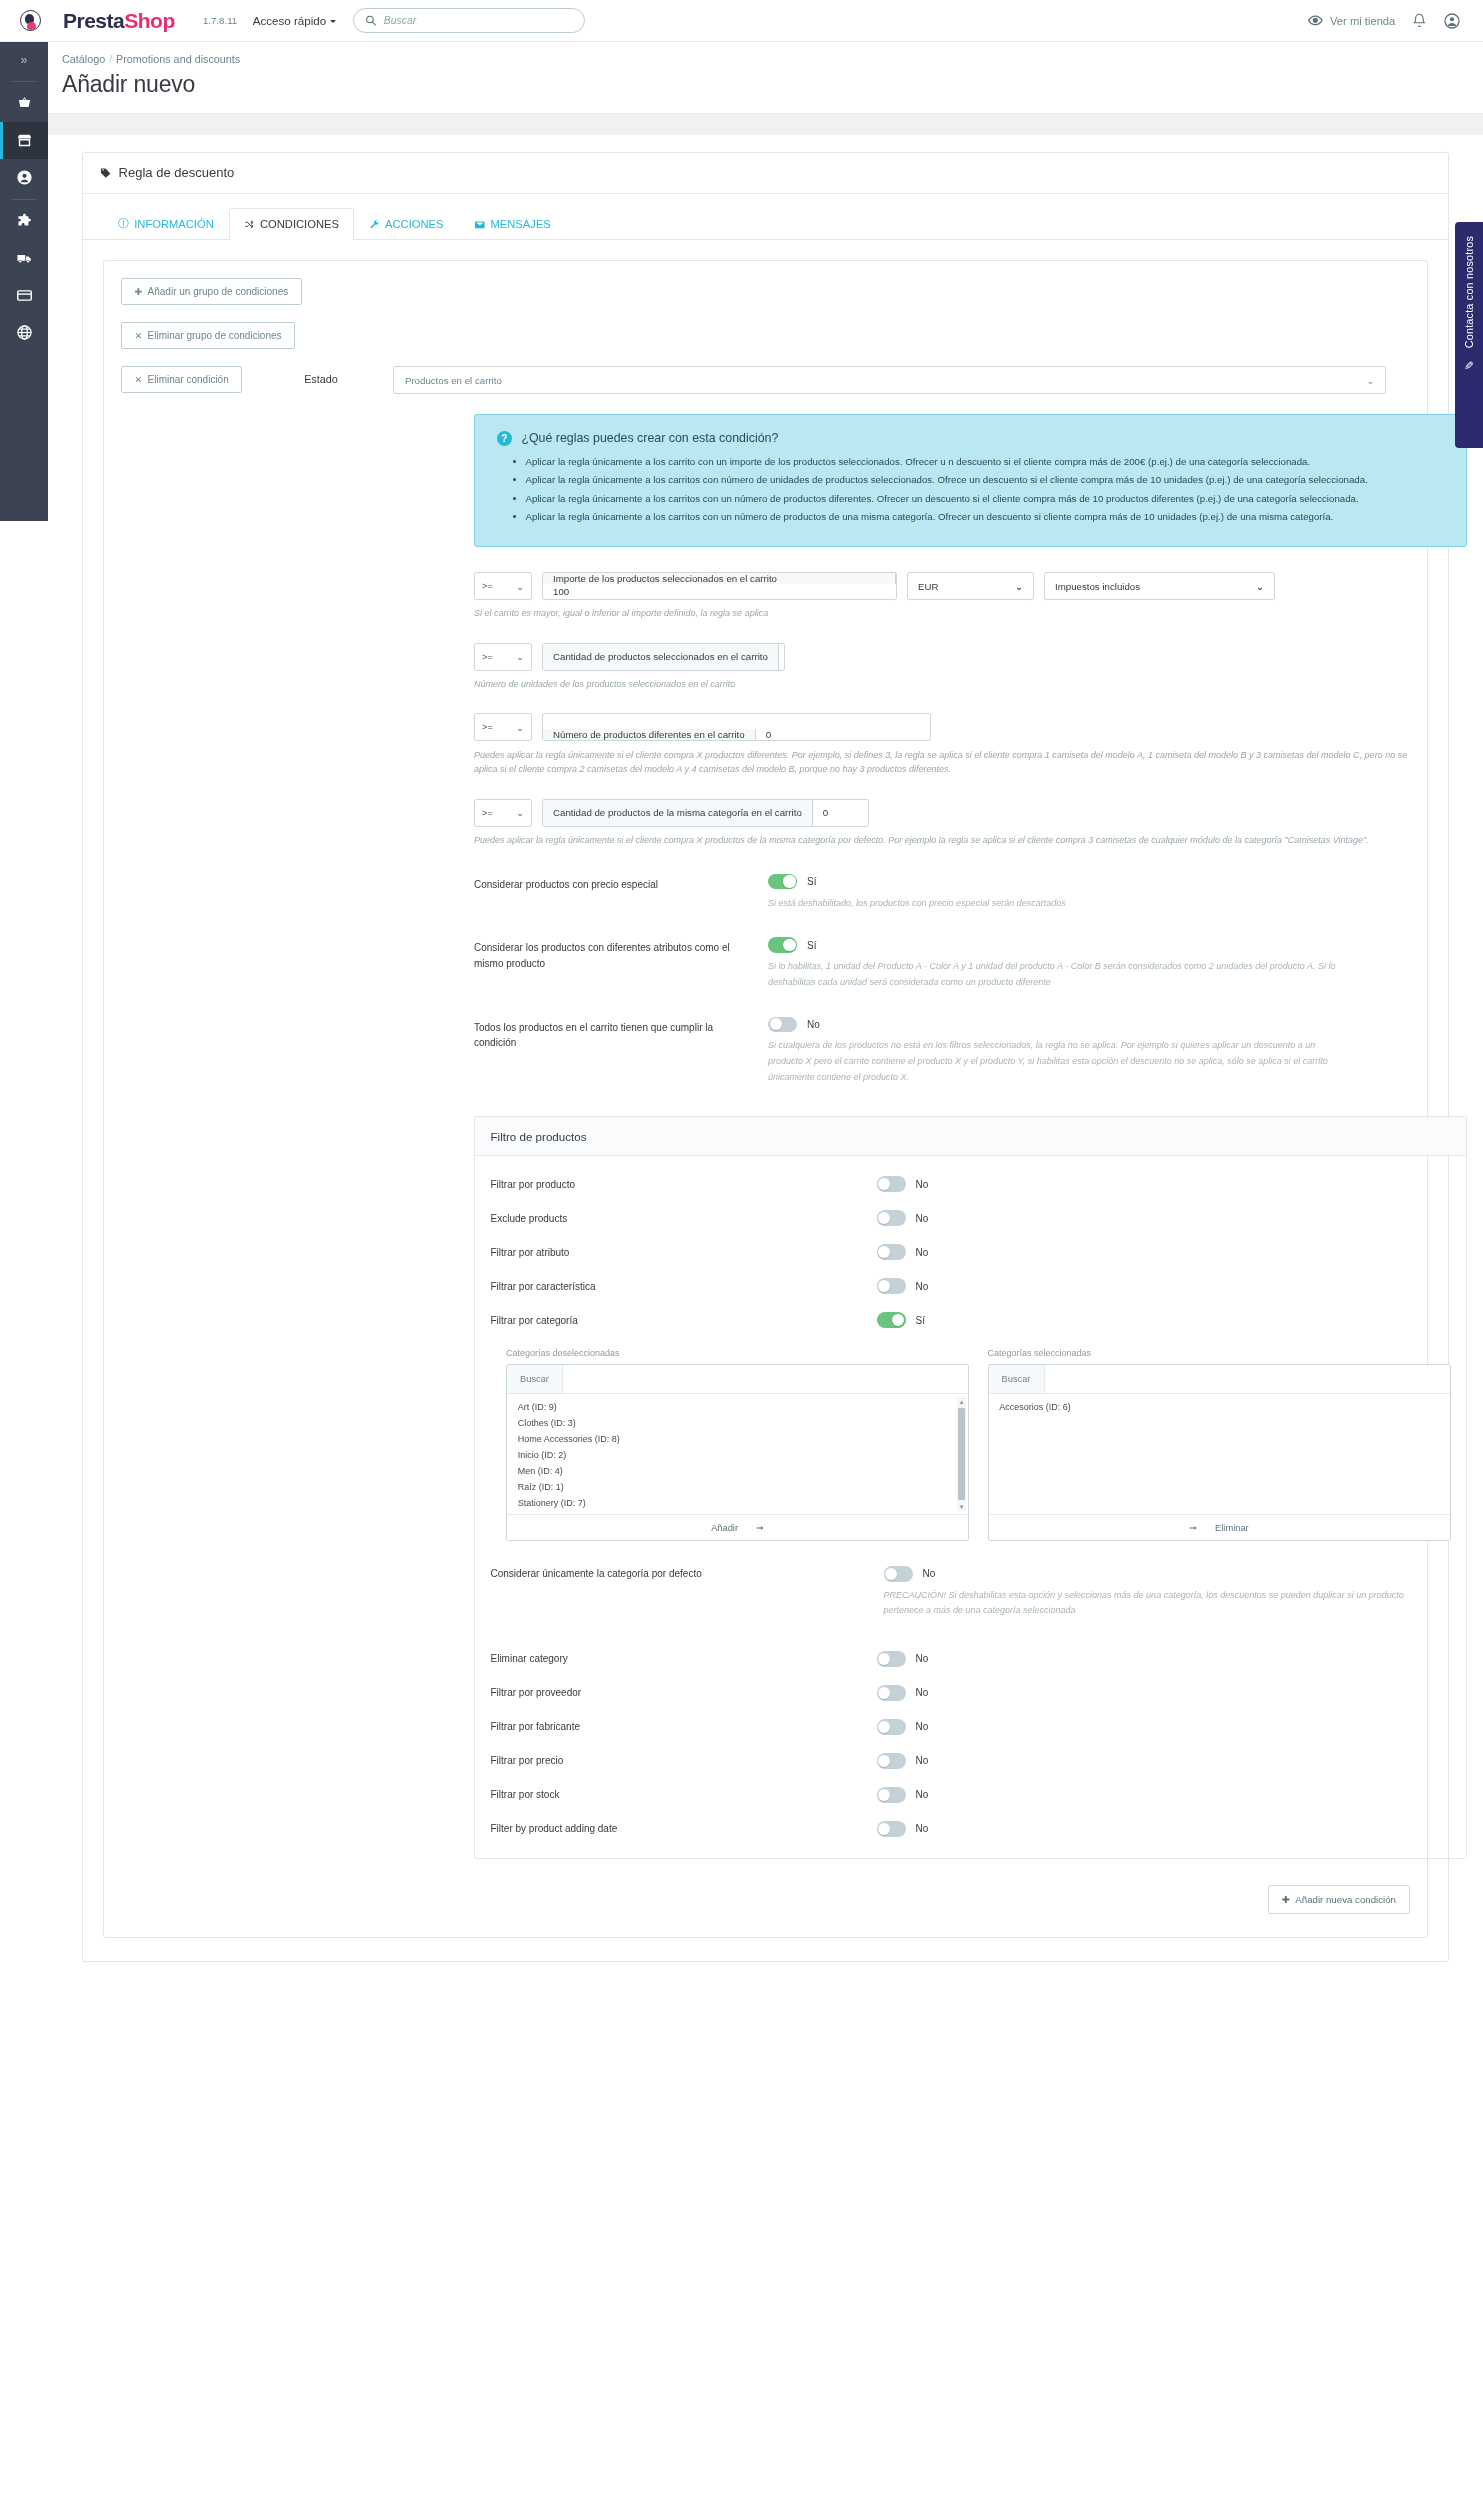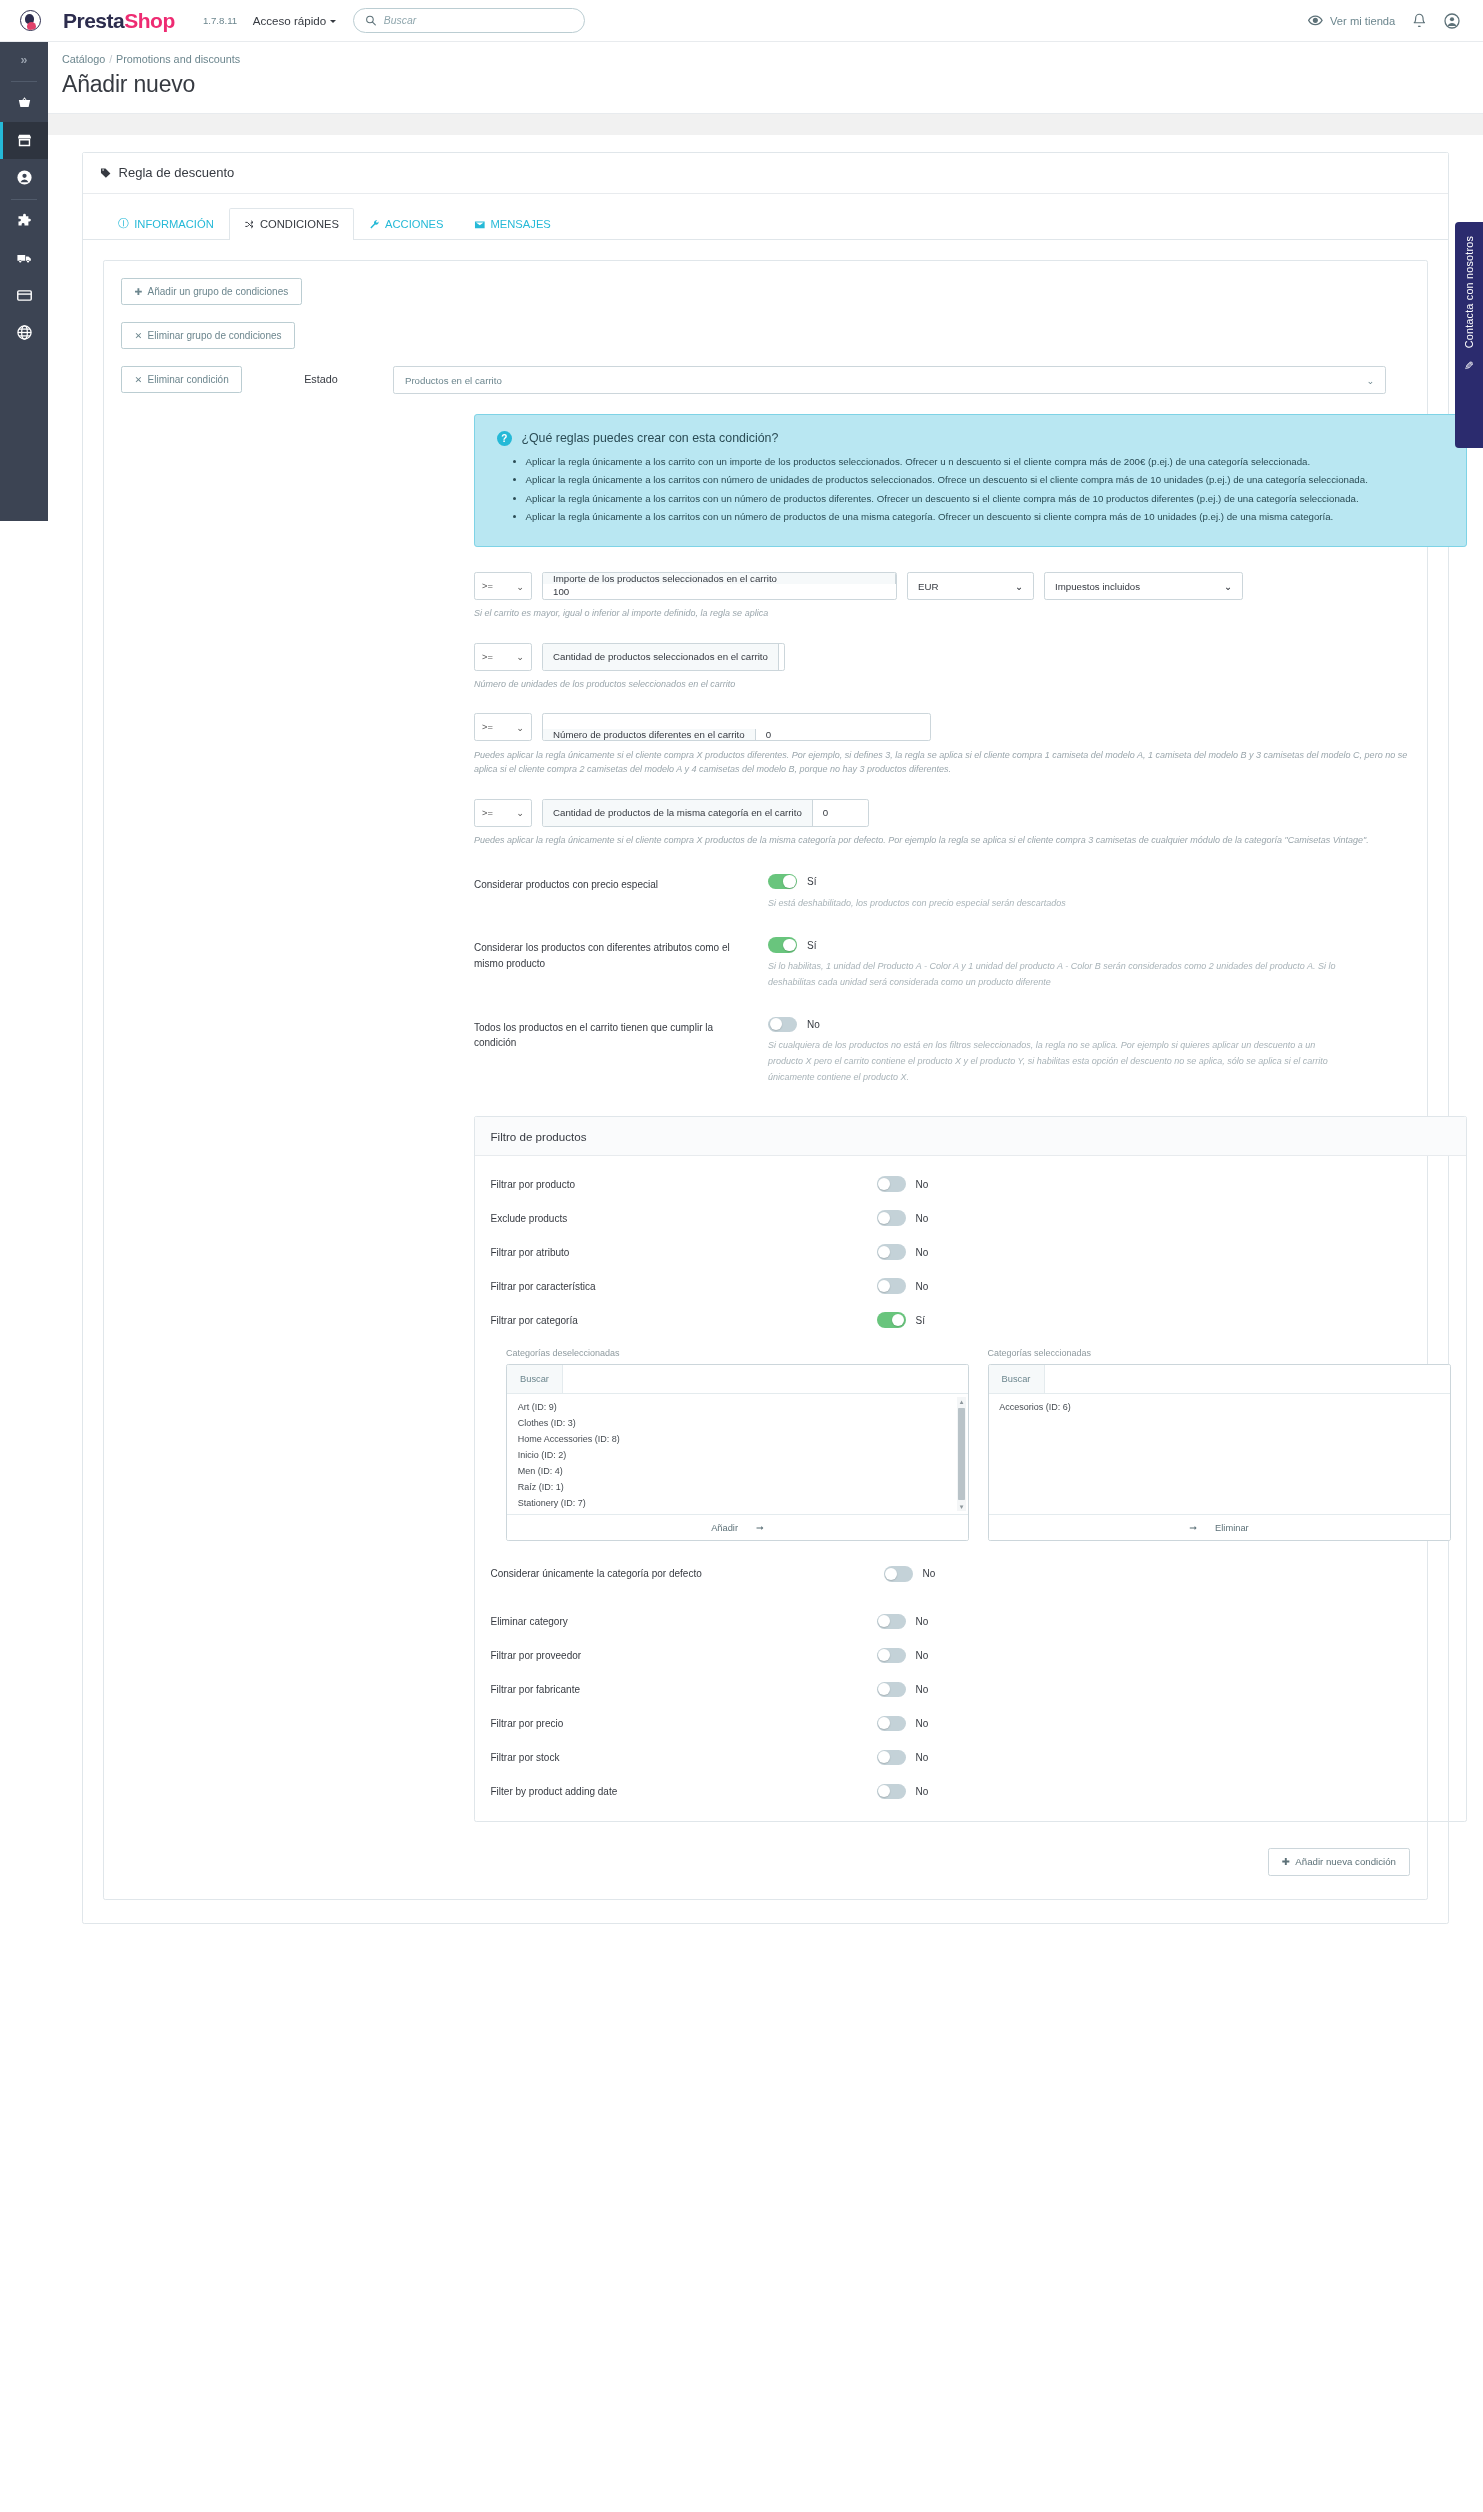--- a/index.html
+++ b/index.html
@@ -385,21 +385,21 @@
                 <span>⌄</span>
               </div>
               <div class="ig" style="width:355px;flex-direction:column;">
                 <div class="ig-label">Importe de los productos seleccionados en el carrito</div>
                 <div class="ig-input" style="flex:1;">100</div>
               </div>
               <div class="small-sel" style="width:127px;">
                 <span>EUR</span>
                 <span>⌄</span>
               </div>
-              <div class="small-sel" style="width:199px;">
+              <div class="small-sel" style="width:231px;">
                 <span>Impuestos incluidos</span>
                 <span>⌄</span>
               </div>
             </div>
             <div class="hint">Si el carrito es mayor, igual o inferior al importe definido, la regla se aplica</div>
 
             
             <div class="op-row" style="margin-top:21.6px;">
               <div class="op-sel">
                 <span>&gt;=</span>
@@ -583,20 +583,21 @@
 
                 <div class="pf-row" style="margin-top:25px;gap:7px;">
                   <div class="pf-label">Considerar únicamente la categoría por defecto</div>
                   <div class="t-ctrl">
                     <div class="t-line">
                       <div class="switch off">
                           <div class="knob"></div>
                         </div>
                       <span class="t-val">No</span>
                     </div>
+                    <div class="t-help" style="max-width:533px;">PRECAUCIÓN! Si deshabilitas esta opción y seleccionas más de una categoría, los descuentos se pueden duplicar si un producto pertenece a más de una categoría seleccionada</div>
                   </div>
                 </div>
 
                 <div class="pf-row" style="margin-top:32px;">
                   <div class="pf-label">Eliminar category</div>
                   <div class="t-line">
                     <div class="switch off">
                         <div class="knob"></div>
                       </div>
                     <span class="t-val">No</span>

